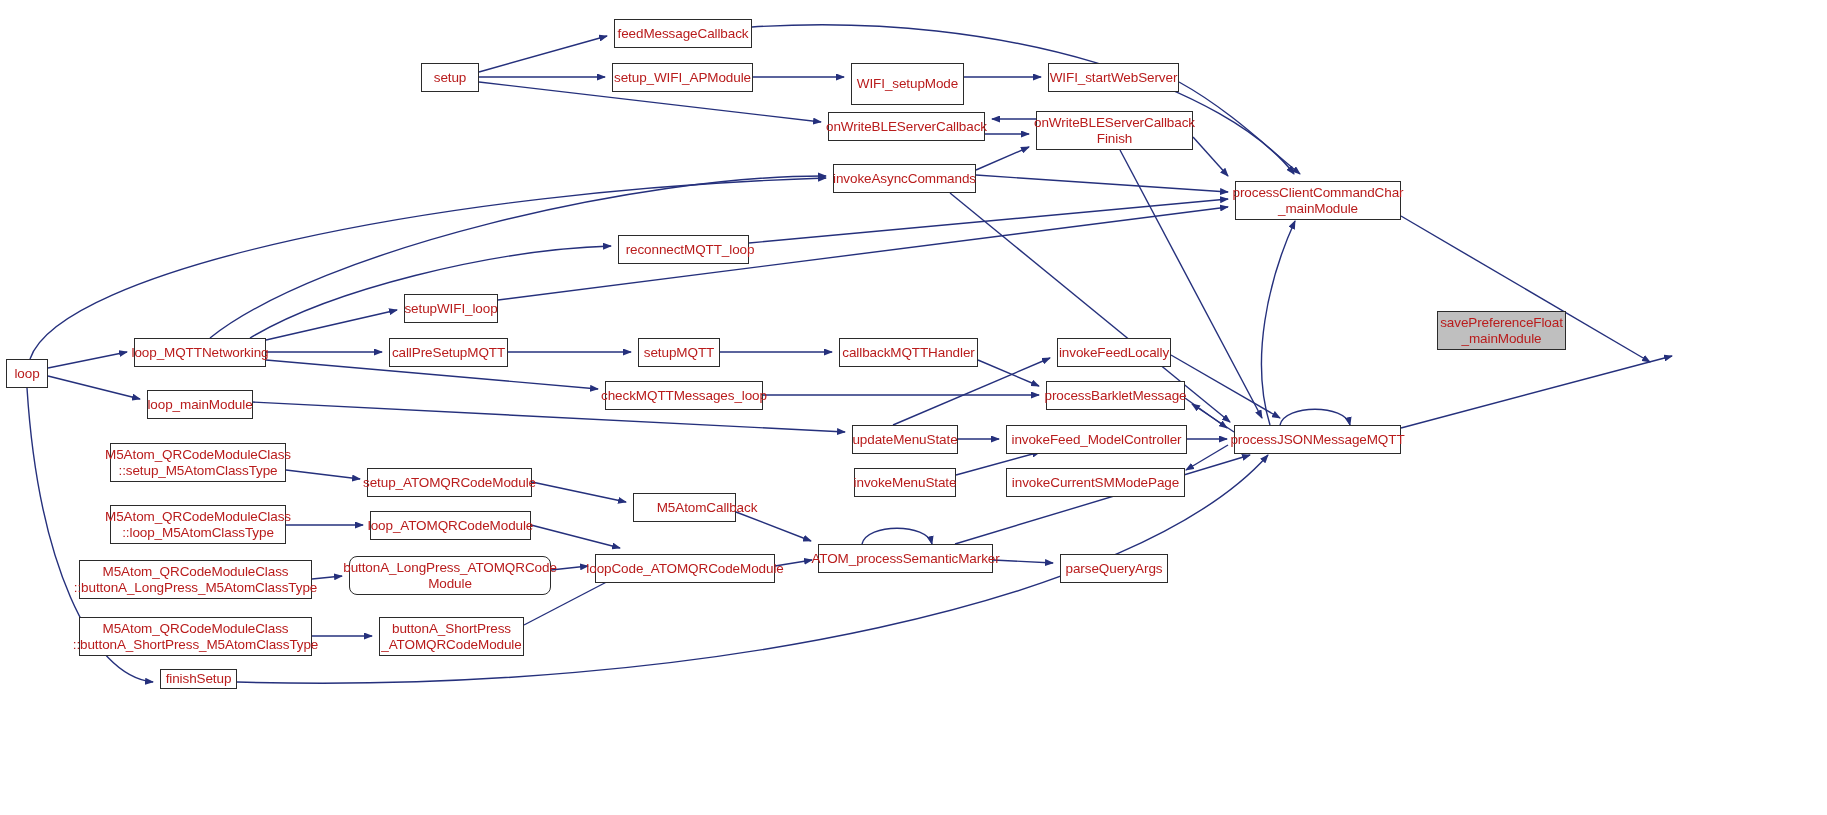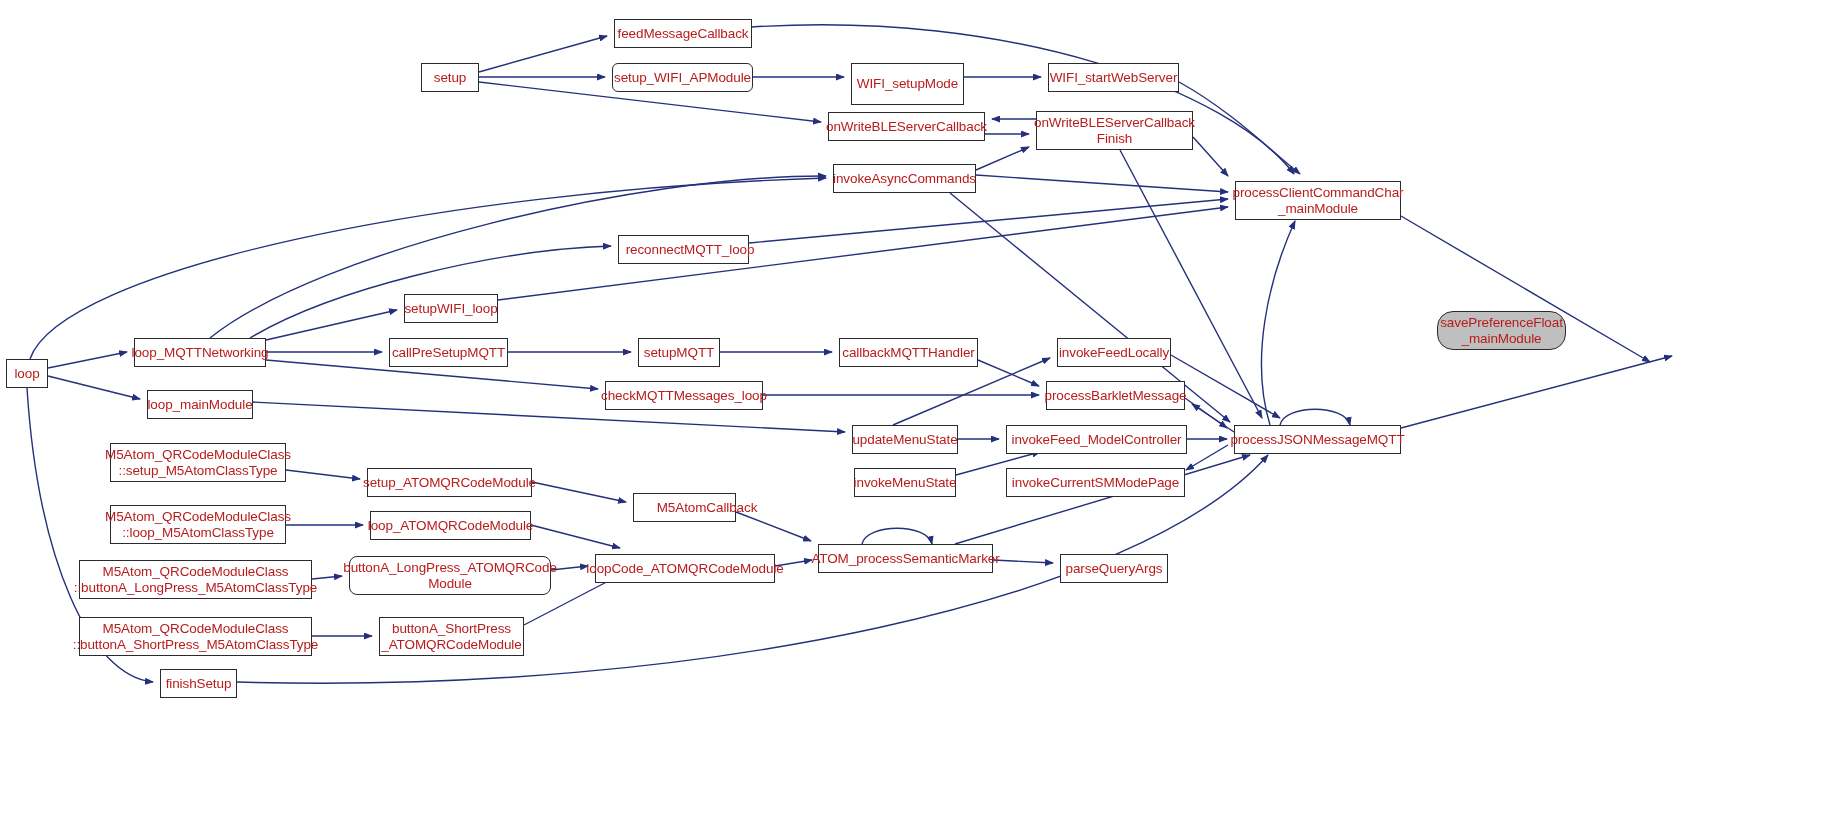--- a/index.html
+++ b/index.html
@@ -98,31 +98,31 @@
         <path d="M955,544 L1250,455" fill="none" stroke="#25307c" stroke-width="1.4" marker-end="url(#arrowhead)"></path>
         <path d="M237,682 C700,695 1140,600 1268,455" fill="none" stroke="#25307c" stroke-width="1.4" marker-end="url(#arrowhead)"></path>
         <path d="M1401,216 L1650,362" fill="none" stroke="#25307c" stroke-width="1.4" marker-end="url(#arrowhead)"></path>
         <path d="M1401,428 L1672,356" fill="none" stroke="#25307c" stroke-width="1.4" marker-end="url(#arrowhead)"></path>
       </g>
   </svg>
 
   <div id="nodes">
       <div class="node" style="left: 421px; top: 63px; width: 58px; height: 29px;"><span>setup</span></div>
       <div class="node" style="left: 614px; top: 19px; width: 138px; height: 29px;"><span>feedMessageCallback</span></div>
-      <div class="node" style="left: 612px; top: 63px; width: 141px; height: 29px; border-radius: 6px;"><span>setup_WIFI_APModule</span></div>
+      <div class="node" style="left: 612px; top: 63px; width: 141px; height: 29px;"><span>setup_WIFI_APModule</span></div>
       <div class="node" style="left: 851px; top: 63px; width: 113px; height: 42px;"><span>WIFI_setupMode</span></div>
       <div class="node" style="left: 1048px; top: 63px; width: 131px; height: 29px;"><span>WIFI_startWebServer</span></div>
       <div class="node" style="left: 828px; top: 112px; width: 157px; height: 29px;"><span>onWriteBLEServerCallback</span></div>
       <div class="node" style="left: 1036px; top: 111px; width: 157px; height: 39px;"><span>onWriteBLEServerCallback
 Finish</span></div>
       <div class="node" style="left: 833px; top: 164px; width: 143px; height: 29px;"><span>invokeAsyncCommands</span></div>
       <div class="node" style="left: 1235px; top: 181px; width: 166px; height: 39px;"><span>processClientCommandChar
 _mainModule</span></div>
       <div class="node" style="left: 618px; top: 235px; width: 131px; height: 29px; padding-left: 16px;"><span>reconnectMQTT_loop</span></div>
-      <div class="node highlight" style="left: 1437px; top: 311px; width: 129px; height: 39px; border-radius: 16px;"><span>savePreferenceFloat
+      <div class="node highlight" style="left: 1437px; top: 311px; width: 129px; height: 39px;"><span>savePreferenceFloat
 _mainModule</span></div>
       <div class="node" style="left: 404px; top: 294px; width: 94px; height: 29px;"><span>setupWIFI_loop</span></div>
       <div class="node" style="left: 134px; top: 338px; width: 132px; height: 29px;"><span>loop_MQTTNetworking</span></div>
       <div class="node" style="left: 389px; top: 338px; width: 119px; height: 29px;"><span>callPreSetupMQTT</span></div>
       <div class="node" style="left: 638px; top: 338px; width: 82px; height: 29px;"><span>setupMQTT</span></div>
       <div class="node" style="left: 839px; top: 338px; width: 139px; height: 29px;"><span>callbackMQTTHandler</span></div>
       <div class="node" style="left: 1057px; top: 338px; width: 114px; height: 29px;"><span>invokeFeedLocally</span></div>
       <div class="node" style="left: 6px; top: 359px; width: 42px; height: 29px;"><span>loop</span></div>
       <div class="node" style="left: 605px; top: 381px; width: 158px; height: 29px;"><span>checkMQTTMessages_loop</span></div>
       <div class="node" style="left: 1046px; top: 381px; width: 139px; height: 29px;"><span>processBarkletMessage</span></div>
@@ -143,16 +143,16 @@
       <div class="node" style="left: 818px; top: 544px; width: 175px; height: 29px;"><span>ATOM_processSemanticMarker</span></div>
       <div class="node" style="left: 1060px; top: 554px; width: 108px; height: 29px;"><span>parseQueryArgs</span></div>
       <div class="node" style="left: 79px; top: 560px; width: 233px; height: 39px;"><span>M5Atom_QRCodeModuleClass
 ::buttonA_LongPress_M5AtomClassType</span></div>
       <div class="node" style="left: 349px; top: 556px; width: 202px; height: 39px; border-radius: 8px;"><span>buttonA_LongPress_ATOMQRCode
 Module</span></div>
       <div class="node" style="left: 79px; top: 617px; width: 233px; height: 39px;"><span>M5Atom_QRCodeModuleClass
 ::buttonA_ShortPress_M5AtomClassType</span></div>
       <div class="node" style="left: 379px; top: 617px; width: 145px; height: 39px;"><span>buttonA_ShortPress
 _ATOMQRCodeModule</span></div>
-      <div class="node" style="left: 160px; top: 669px; width: 77px; height: 29px;"><span>finishSetup</span></div>
+      <div class="node" style="left: 160px; top: 669px; width: 77px; height: 20px;"><span>finishSetup</span></div>
     </div>
 
 </div>
 
 </body></html>

